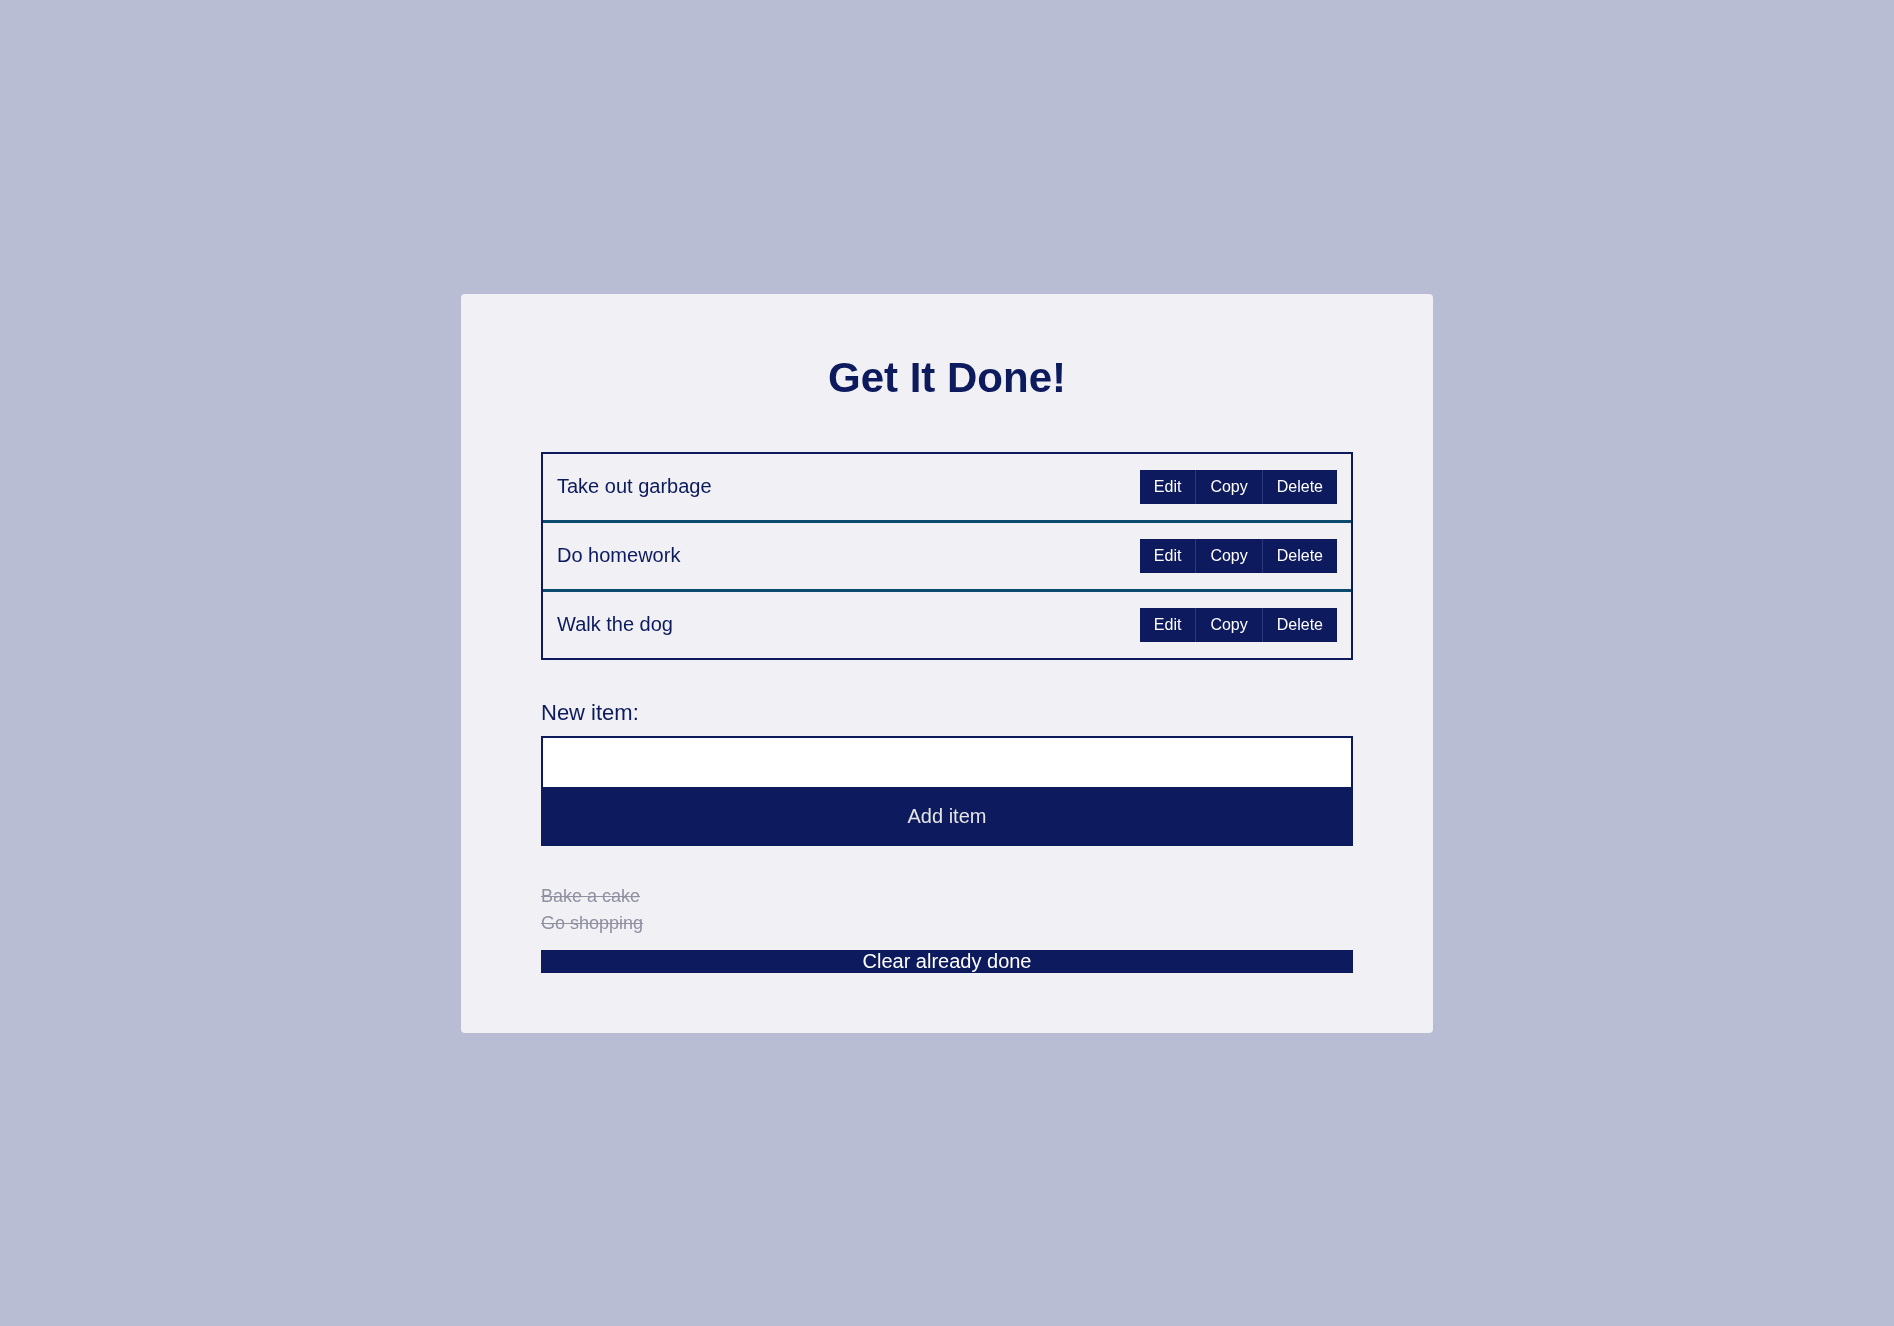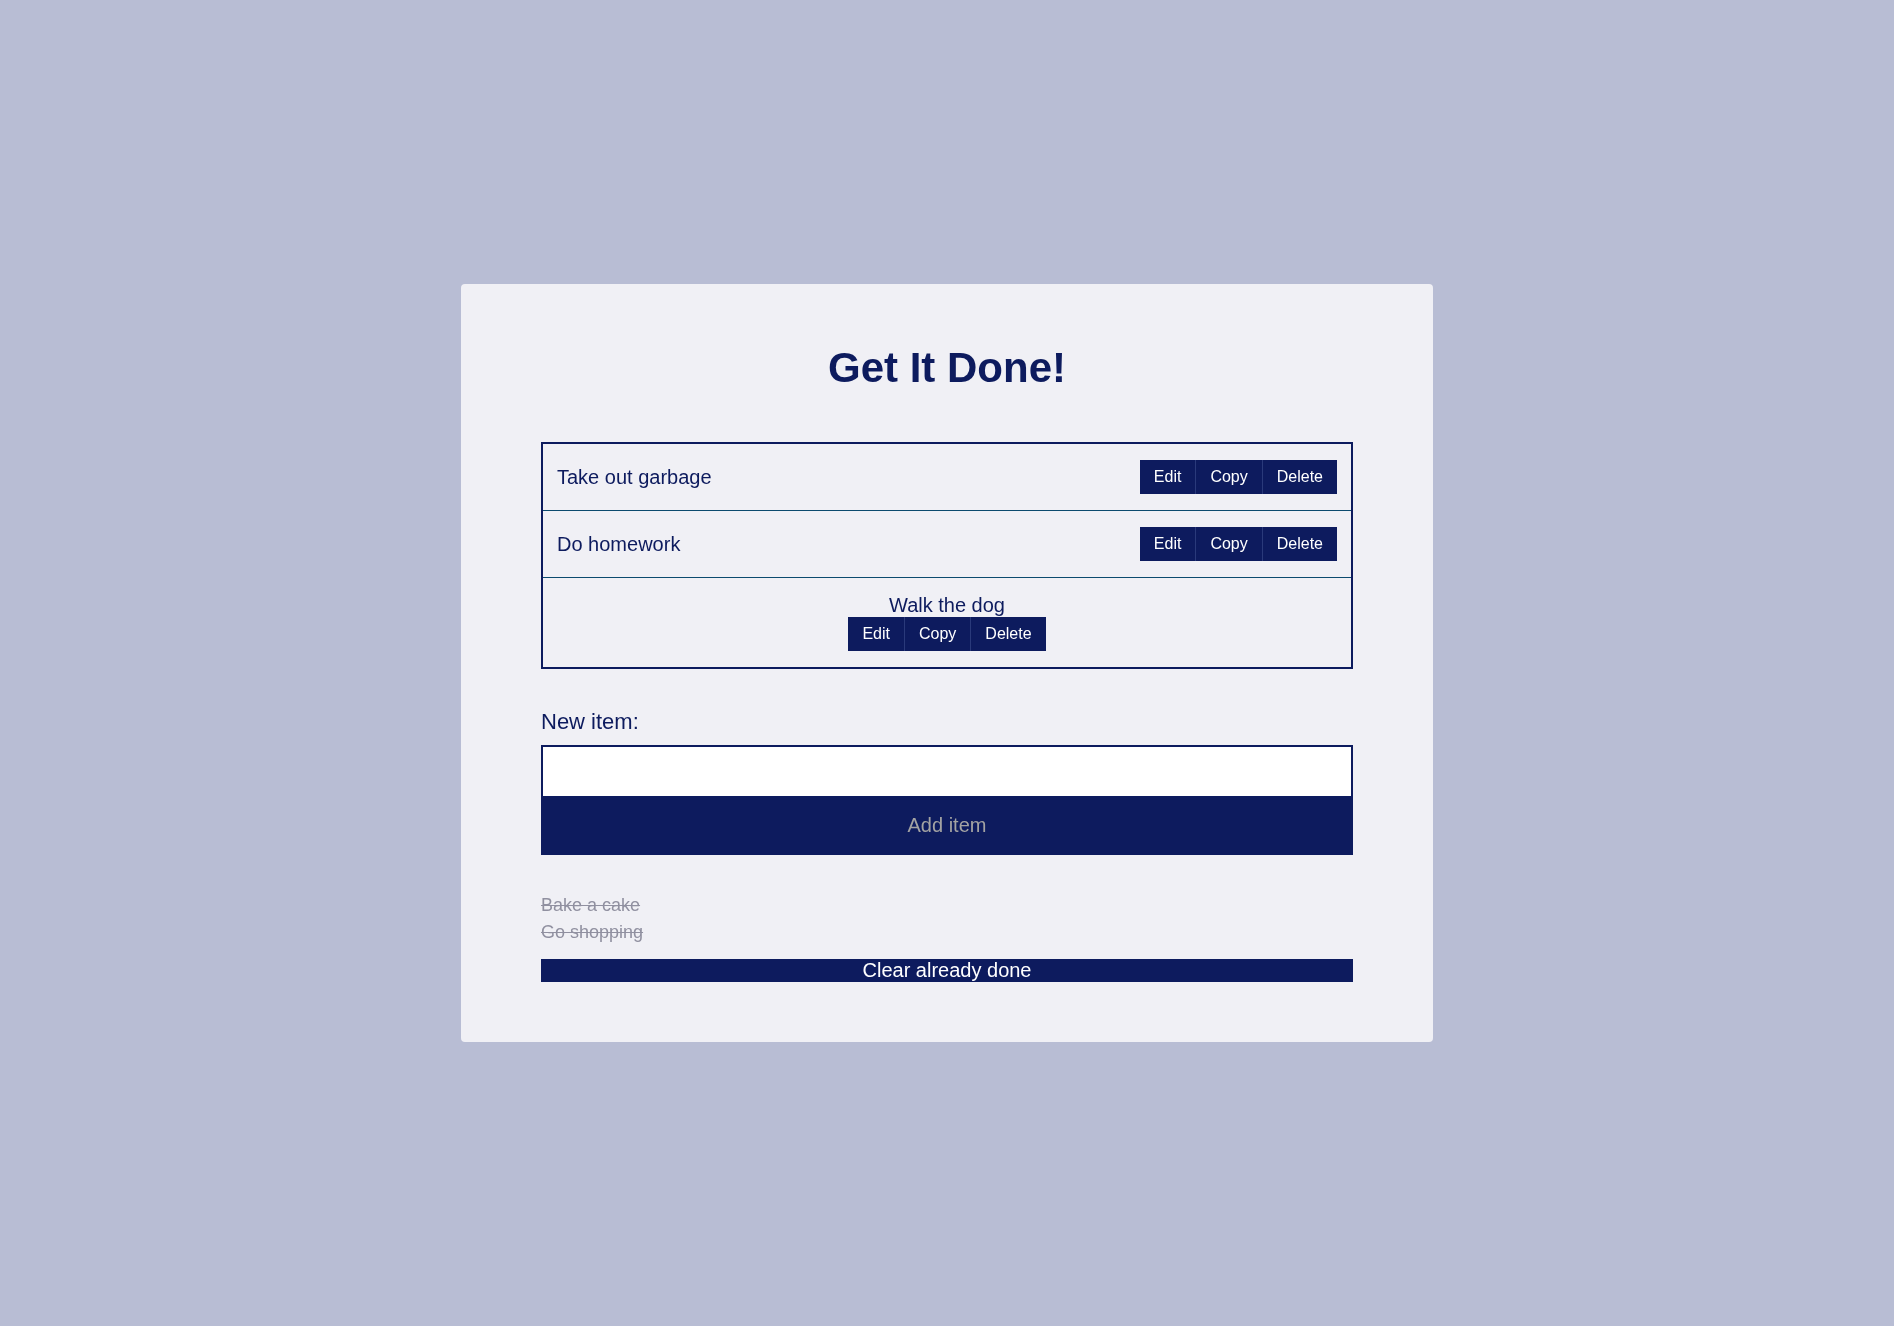--- a/index.html
+++ b/index.html
@@ -37,27 +37,26 @@
     .todo-list-container {
       border: 2px solid #0d1b5e;
       margin-bottom: 40px;
     }
 
     .todo-item {
       display: flex;
       align-items: center;
       justify-content: space-between;
       padding: 16px 14px;
-      border-bottom: 1px solid #0c4a6e;
+      border-bottom: 3px solid #0c4a6e;
       background-color: #f0f0f5;
     }
 
     .todo-item:last-child {
       border-bottom: none;
-      flex-direction: column;
     }
 
     .todo-text {
       color: #0d1b5e;
       font-size: 20px;
     }
 
     .todo-actions {
       display: flex;
       gap: 0;
@@ -95,21 +94,21 @@
       border: 2px solid #0d1b5e;
       border-bottom: none;
       background-color: white;
       color: #0d1b5e;
       outline: none;
     }
 
     .add-item-btn {
       width: 100%;
       background-color: #0d1b5e;
-      color: #a3a3a3;
+      color: #e5e5e5;
       border: none;
       padding: 18px;
       font-size: 20px;
       cursor: pointer;
     }
 
     .already-done-section {
       margin-bottom: 0;
     }
 

